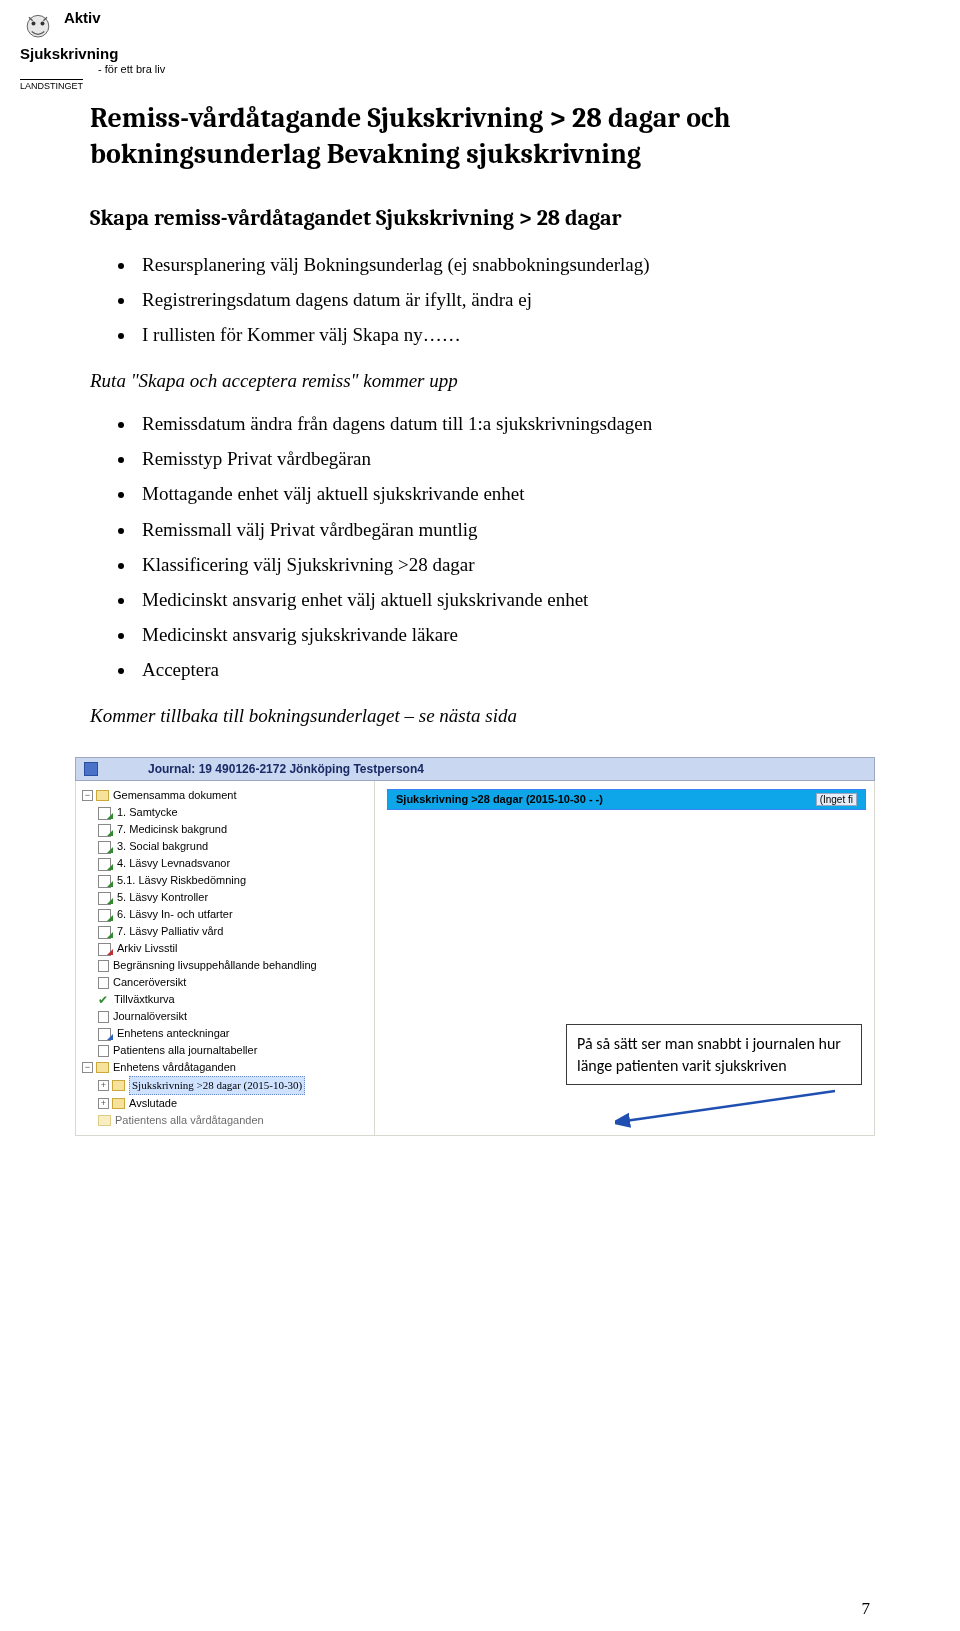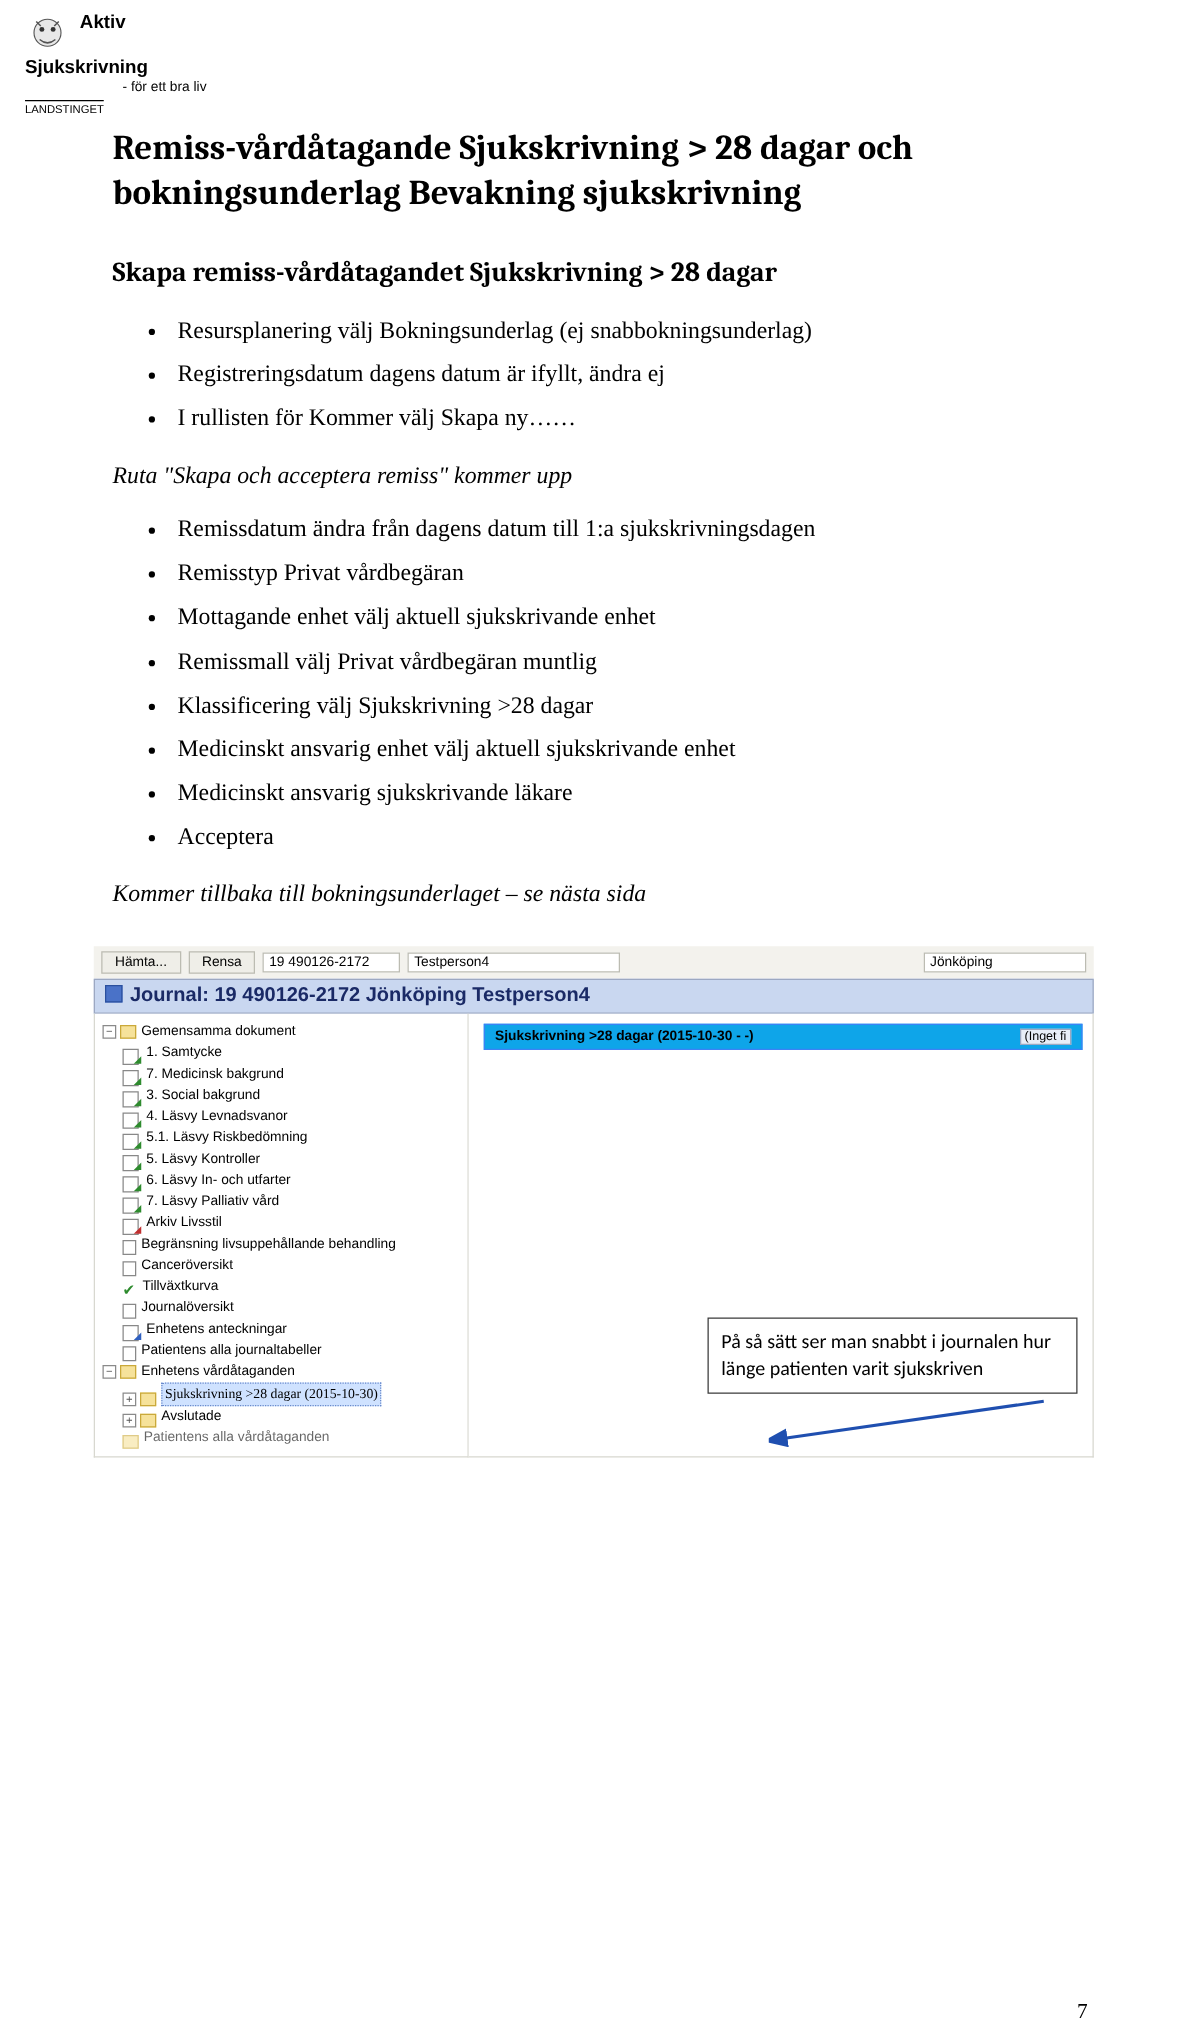--- a/index.html
+++ b/index.html
@@ -100,23 +100,24 @@
   }
   .pid { width: 110px; }
   .name { width: 170px; }
   .right-field { width: 130px; margin-left: auto; }
   .journal-bar {
     background: #c9d7f0;
     border: 1px solid #9ca8c2;
     padding: 4px 8px;
     font-weight: bold;
     color: #1a2a66;
-    font-size: 16px;
+    font-size: 12px;
     display: flex;
     align-items: flex-start;
+    gap: 44px;
   }
   .journal-icon {
     width: 14px; height: 14px;
     background: #4a72c8;
     border: 1px solid #2a4f9e;
     margin-right: 6px;
   }
   .journal-sub {
     background: #f3f2ed;
     padding: 4px 8px;
@@ -140,21 +141,21 @@
     padding: 6px 4px 6px 4px;
     font-size: 11px;
   }
   .tree-node {
     display: flex;
     align-items: center;
     white-space: nowrap;
     line-height: 17px;
     padding-left: 2px;
   }
-  .indent1 { padding-left: 18px; align-items: flex-end; }
+  .indent1 { padding-left: 18px; }
   .expander {
     width: 11px; height: 11px;
     border: 1px solid #8a8a8a;
     font-size: 9px; line-height: 9px;
     text-align: center;
     margin-right: 3px;
     color: #555;
     flex-shrink: 0;
     background: #fff;
   }
@@ -304,27 +305,20 @@
     <li>Klassificering välj Sjukskrivning &gt;28 dagar</li>
     <li>Medicinskt ansvarig enhet välj aktuell sjukskrivande enhet</li>
     <li>Medicinskt ansvarig sjukskrivande läkare</li>
     <li>Acceptera</li>
   </ul>
 
   <p class="italic-note">Kommer tillbaka till bokningsunderlaget – se nästa sida</p>
 
   <div class="app-shot">
 
-    <div class="toolbar-row">
-      <span class="tb-btn">Hämta...</span>
-      <span class="tb-btn">Rensa</span>
-      <span class="tb-input pid">19 490126-2172</span>
-      <span class="tb-input name">Testperson4</span>
-      <span class="tb-input right-field">Jönköping</span>
-    </div>
 
     <div class="journal-bar">
       <span class="journal-icon"></span>
       <span>Journal: 19 490126-2172 Jönköping Testperson4</span>
     </div>
 
 
     <div class="body-row">
       <div class="tree">
         <div class="tree-node">

